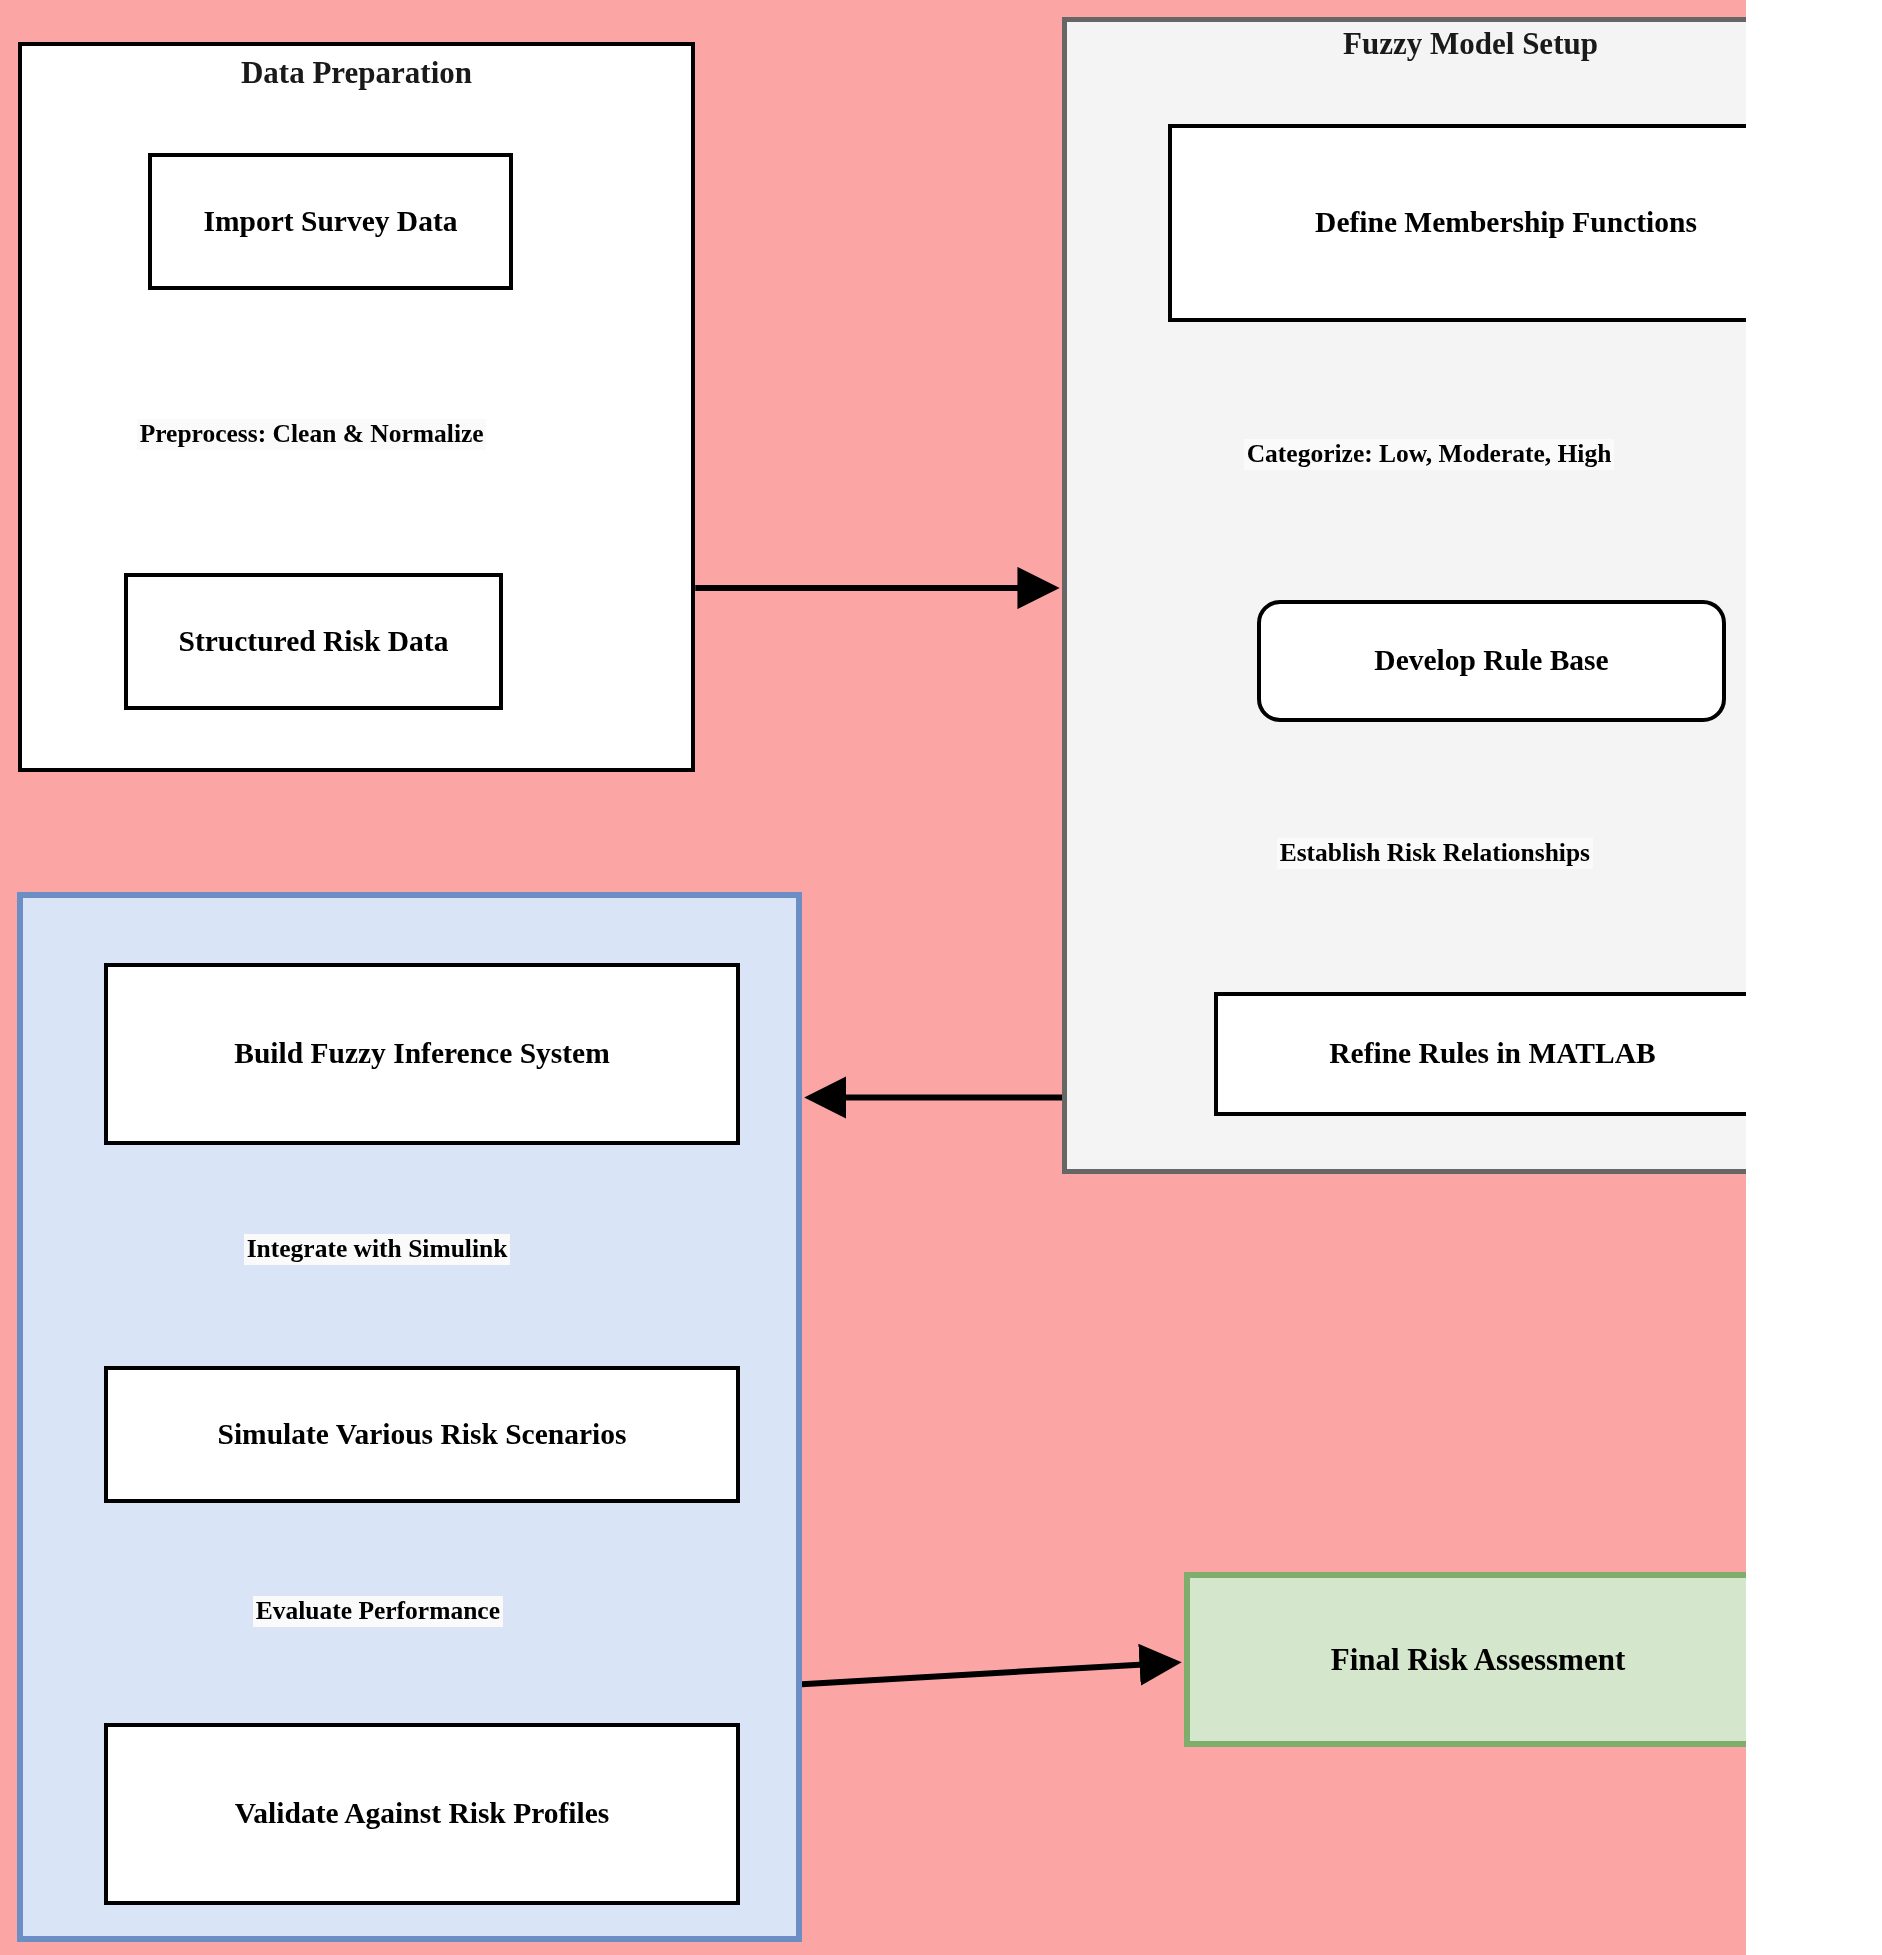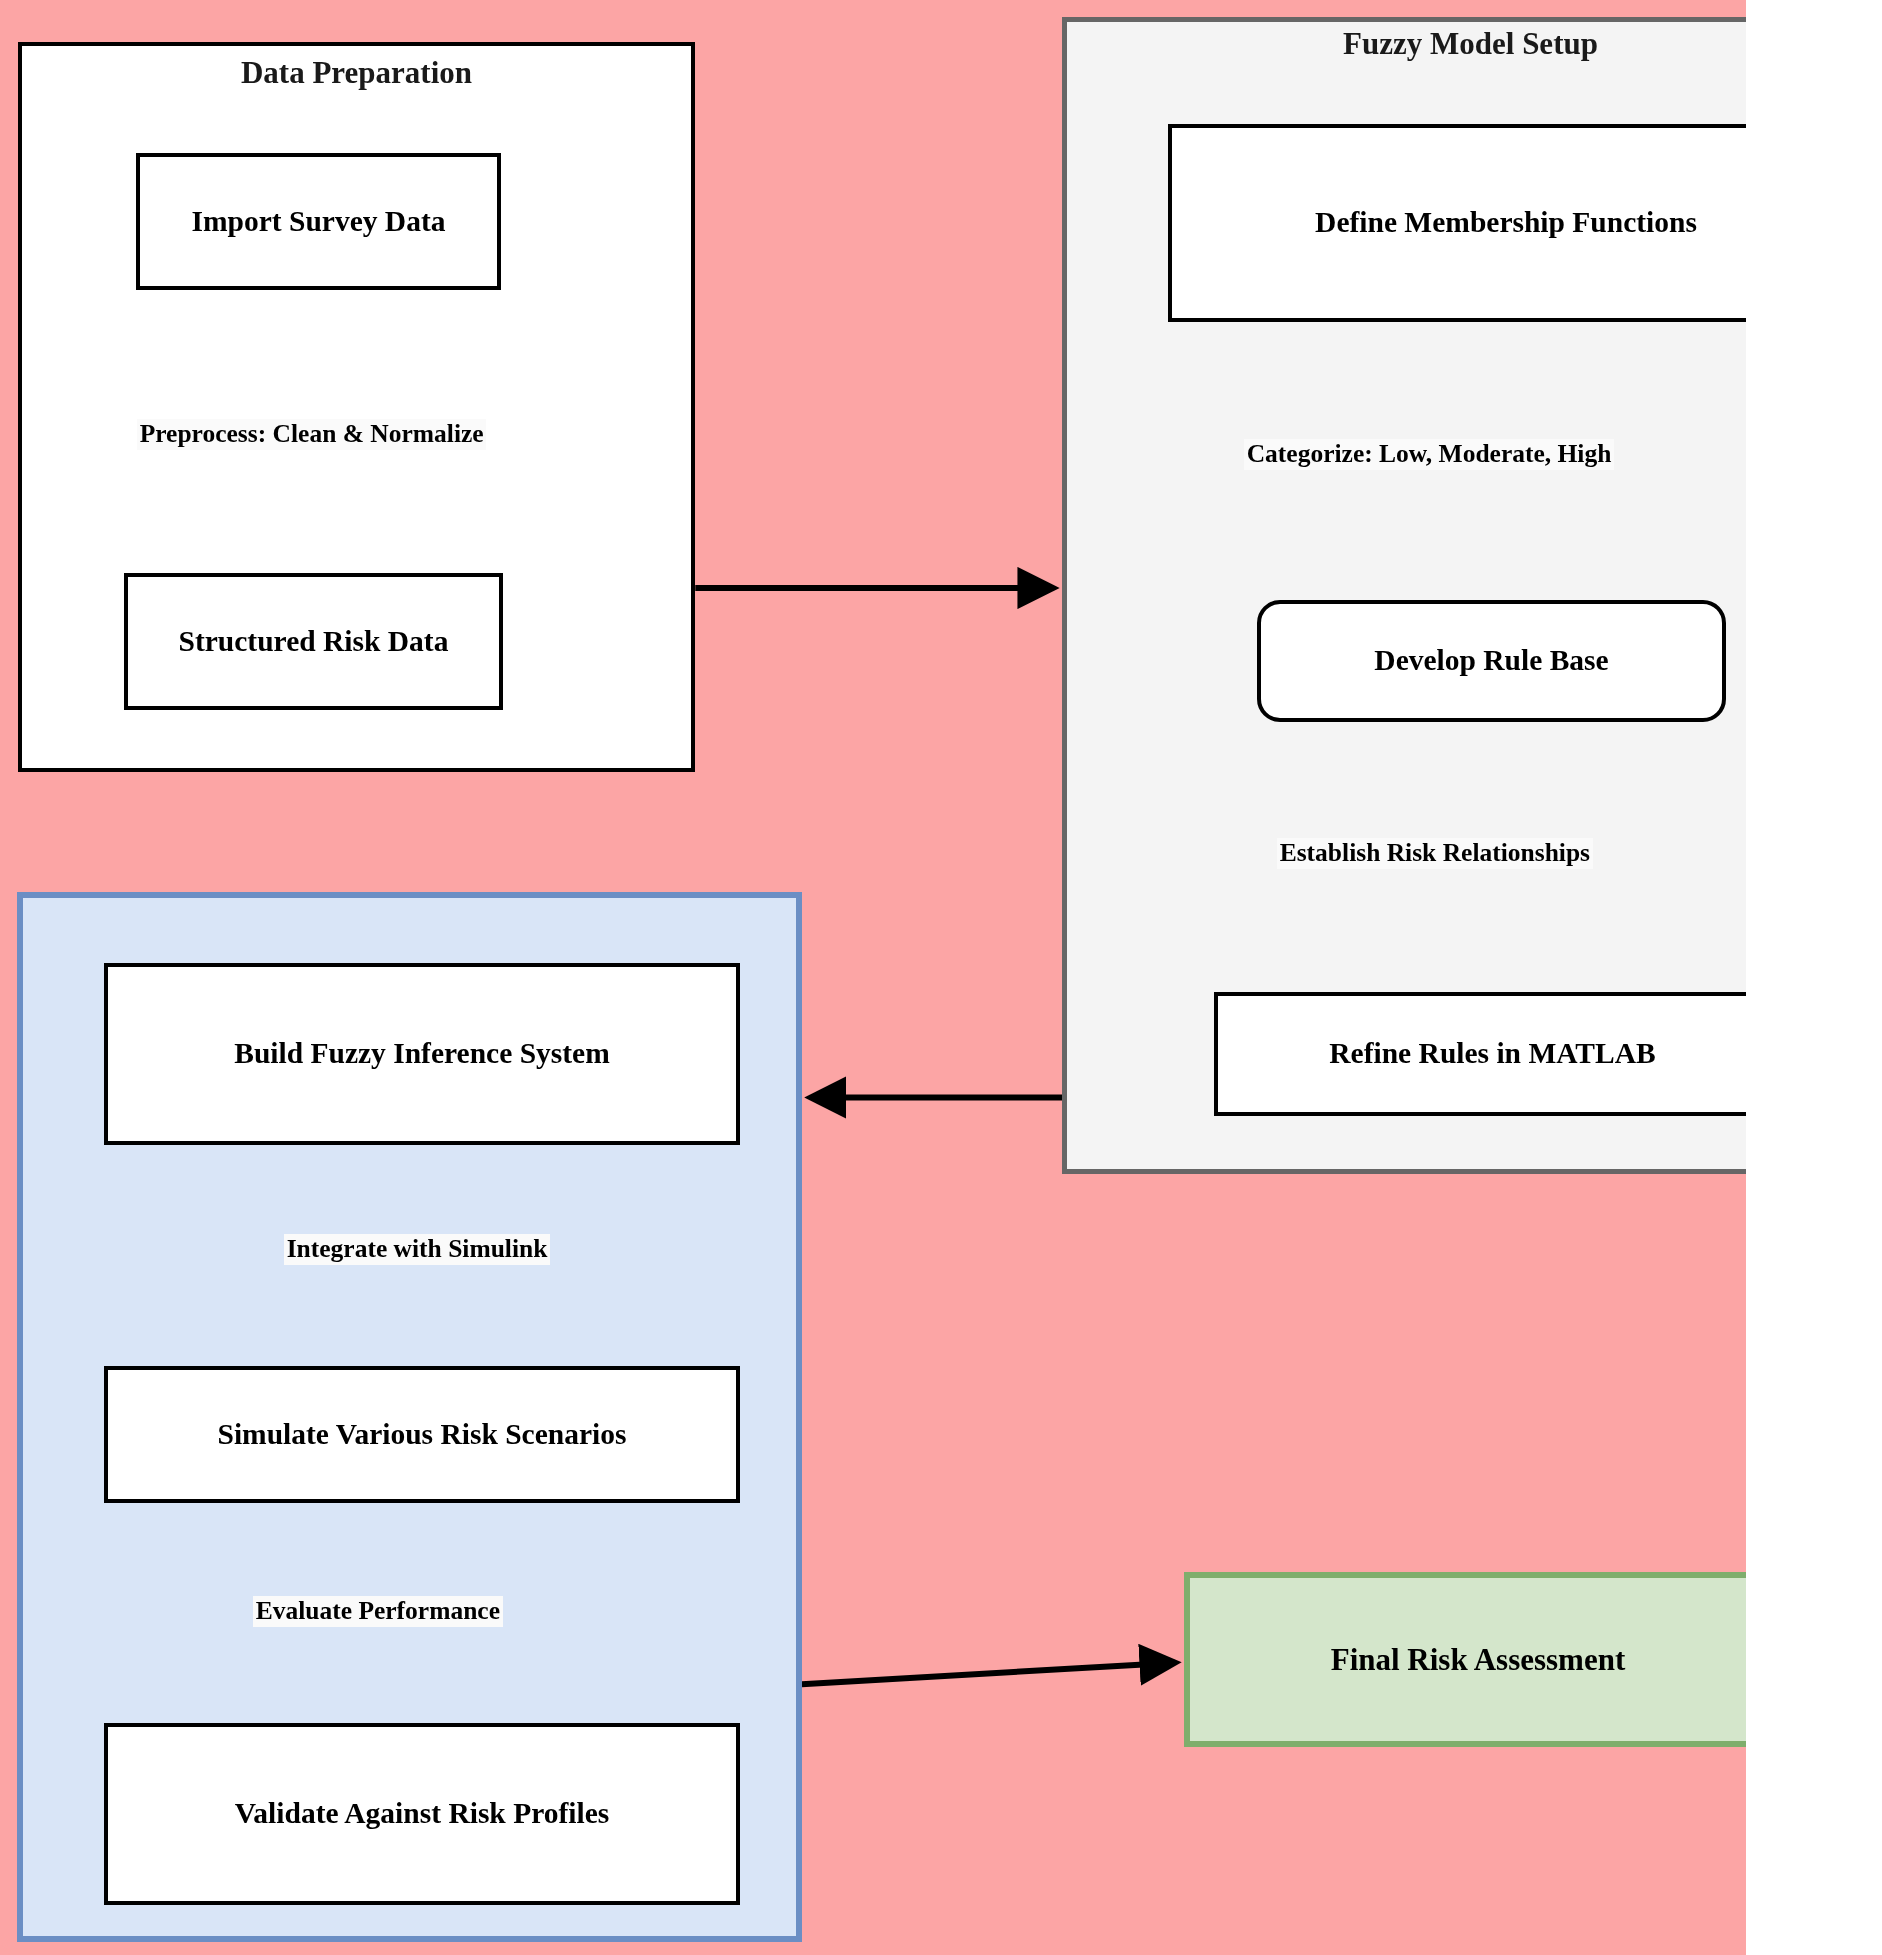--- a/index.html
+++ b/index.html
@@ -157,21 +157,21 @@
   <div class="cluster" id="cluster-data-prep">
     <div class="cluster-title" style="top: 10.7px;">Data Preparation</div>
   </div>
 
   <div class="cluster" id="cluster-fuzzy">
     <div class="cluster-title" style="top: 5.4px; padding-left: 8px;">Fuzzy Model Setup</div>
   </div>
 
   <div class="cluster" id="cluster-simulation"></div>
 
-  <div class="node" style="left:136px; top:153px; width:365px; height:137px;">
+  <div class="node" style="left:148px; top:153px; width:365px; height:137px;">
     <span>Import Survey Data</span>
   </div>
 
   <div class="node" style="left:124px; top:573px; width:379px; height:137px;">
     <span>Structured Risk Data</span>
   </div>
 
   <div class="node" style="left:1168px; top:124px; width:644px; height:198px;padding-left:40px;">
     <span>Define Membership Functions</span>
   </div>
@@ -199,18 +199,18 @@
   <div class="node green" style="left:1184px; top:1572px; width:588px; height:175px;">
     <span>Final Risk Assessment</span>
   </div>
 
   <div class="edge-label" style="left:137px; top:419px;">Preprocess: Clean &amp; Normalize</div>
 
   <div class="edge-label" style="left:1244px; top:439px;">Categorize: Low, Moderate, High</div>
 
   <div class="edge-label" style="left:1277px; top:838px;">Establish Risk Relationships</div>
 
-  <div class="edge-label" style="left:244px; top:1234px;margin-left:40px;">Integrate with Simulink</div>
+  <div class="edge-label" style="left:244px; top:1234px;">Integrate with Simulink</div>
 
   <div class="edge-label" style="left:253px; top:1596px;">Evaluate Performance</div>
 
 </div>
 
 
 </body></html>

